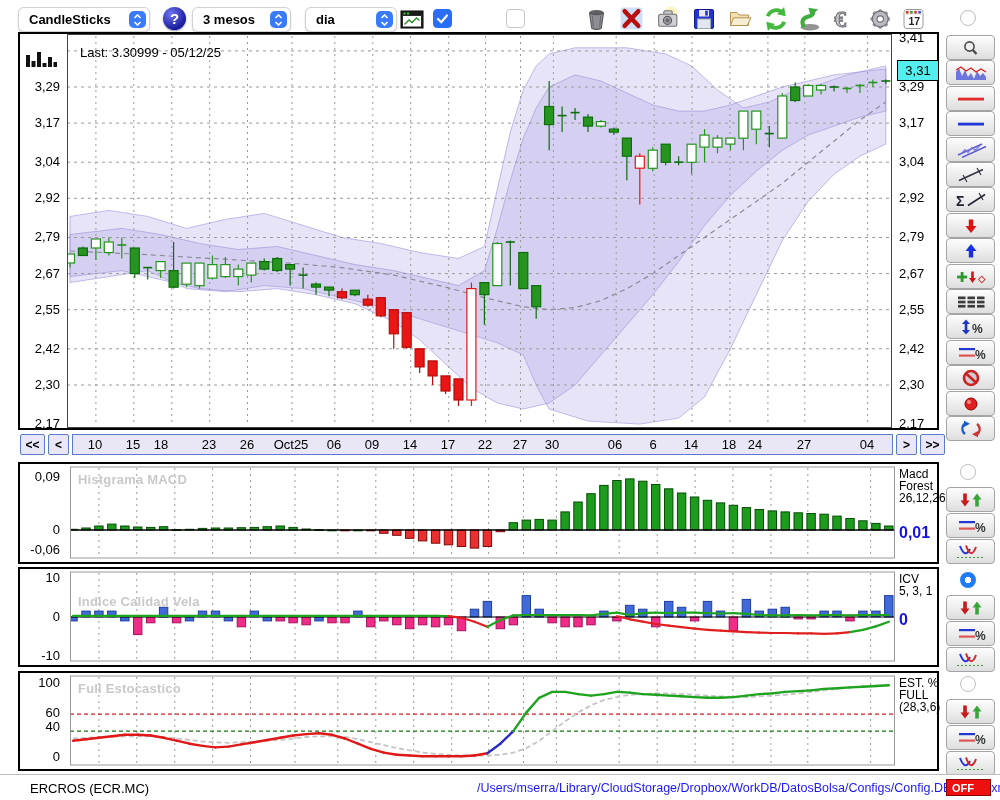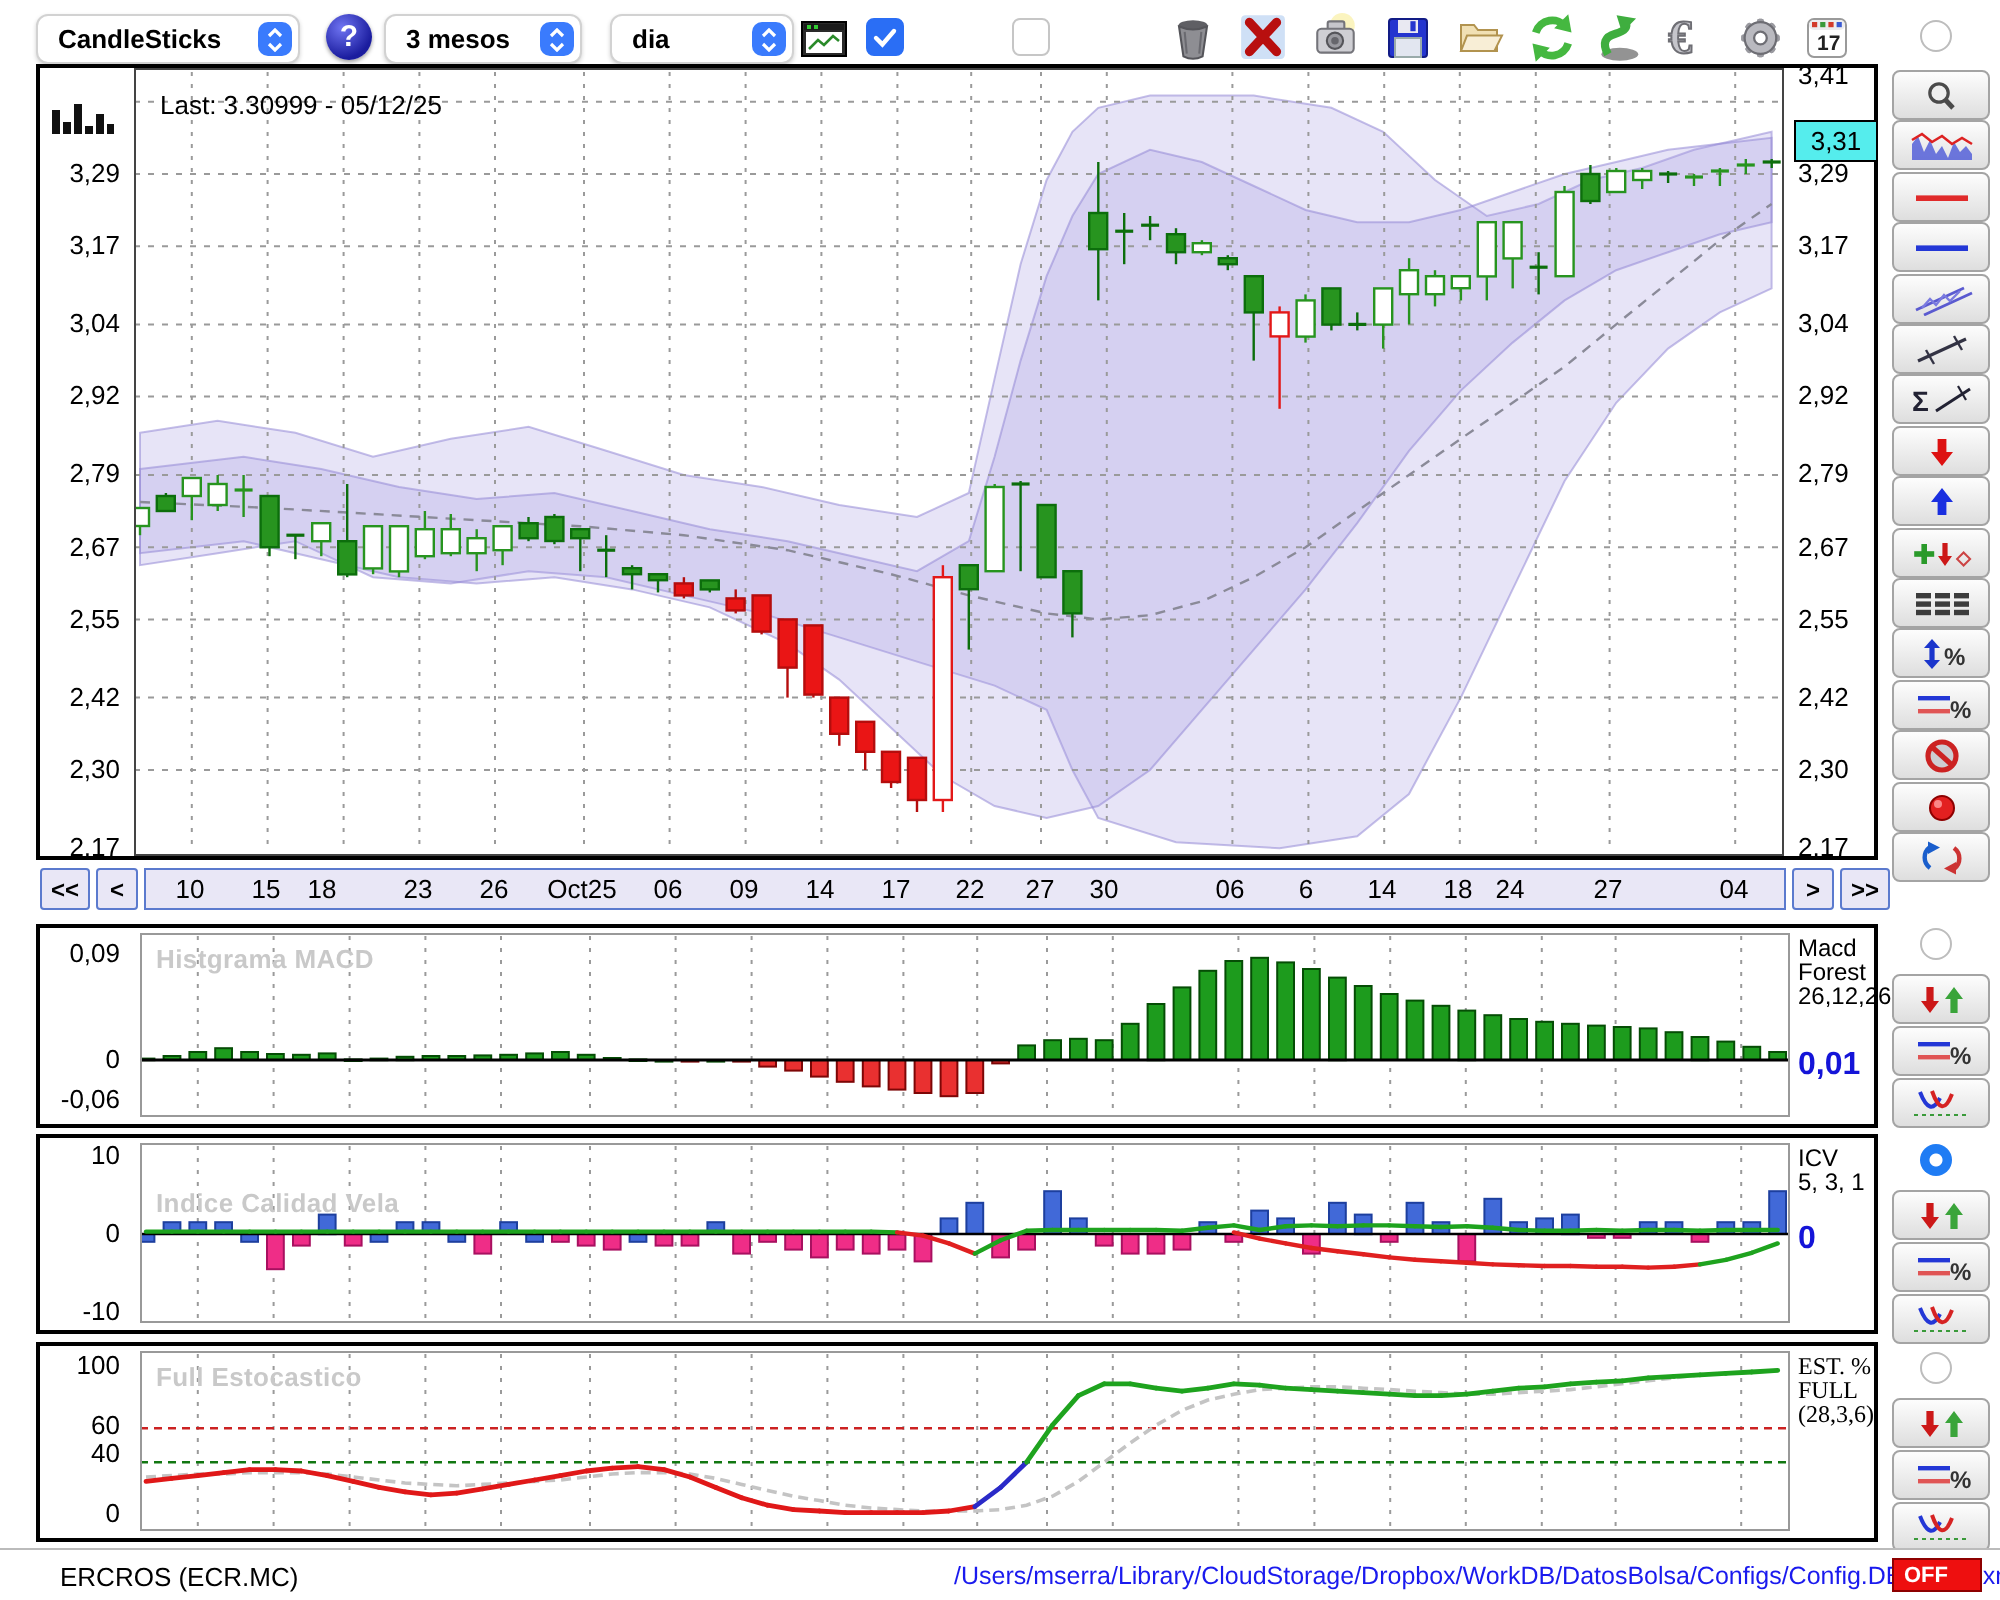--- a/index.html
+++ b/index.html
@@ -799,21 +799,21 @@
         <line x1="805.9" y1="11.0" x2="818.8499999999999" y2="10.2" stroke="#1ea31e" stroke-width="2.4" stroke-linecap="round"></line>
         <rect x="0.5" y="1" width="824" height="89" fill="none" stroke="#999"></rect>
       </svg>
     <div class="pane-title" style="left:58px;top:8px;">Full Estocastico</div>
     <div id="stochLab">
         <div class="ylab" style="left: 6px; top: 2px;">100</div>
         <div class="ylab" style="left: 6px; top: 32px;">60</div>
         <div class="ylab" style="left: 6px; top: 46px;">40</div>
         <div class="ylab" style="left: 6px; top: 76px;">0</div>
       </div>
-    <div class="rinfo" style="left:879px;top:4px;font-family:Liberation Serif, serif;">
+    <div class="rinfo" style="left:879px;top:4px;">
       <div>EST. %</div>
         <div>FULL</div>
         <div>(28,3,6)</div>
     </div>
   </div>
 
   <div id="sidebar">
       <div class="sbtn" style="top: 35px;">
         <svg width="26" height="16" viewBox="0 0 26 16">
           <circle cx="11.5" cy="6.5" r="4.6" fill="#eee" stroke="#4a4a4a" stroke-width="1.6"></circle>

